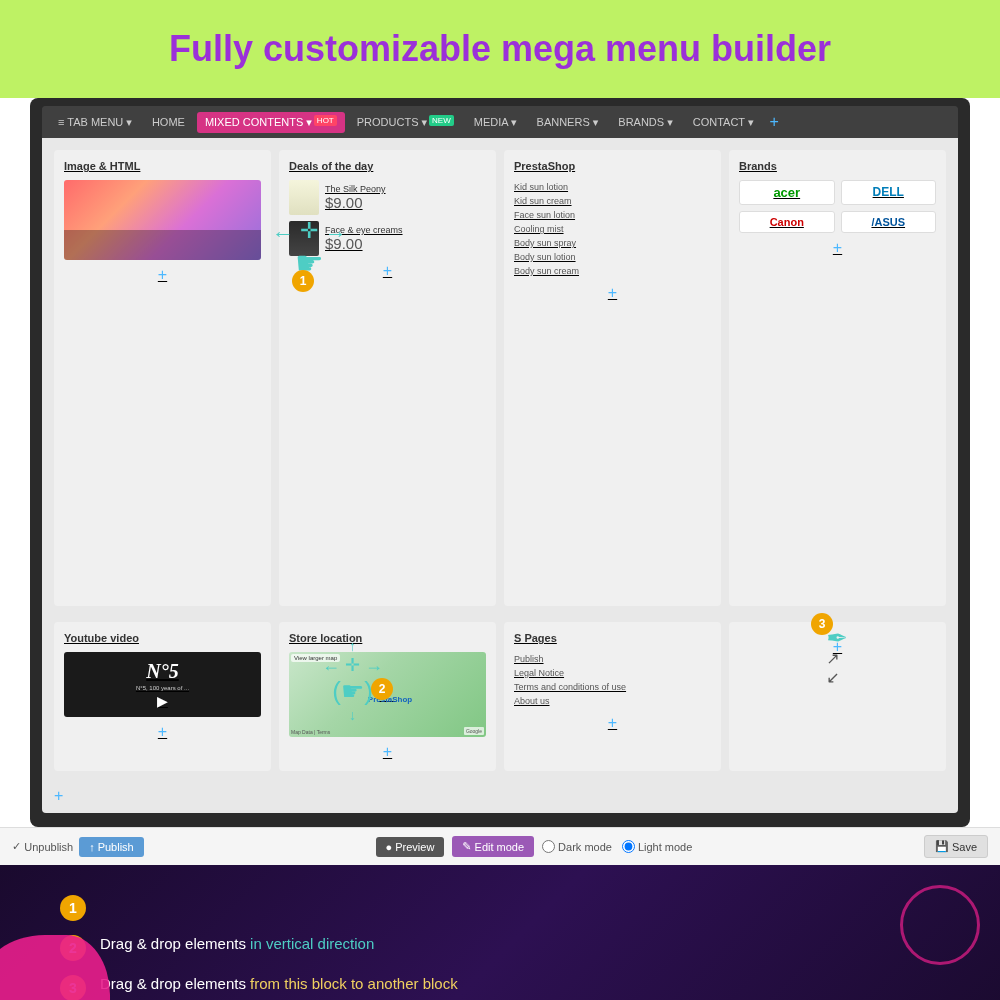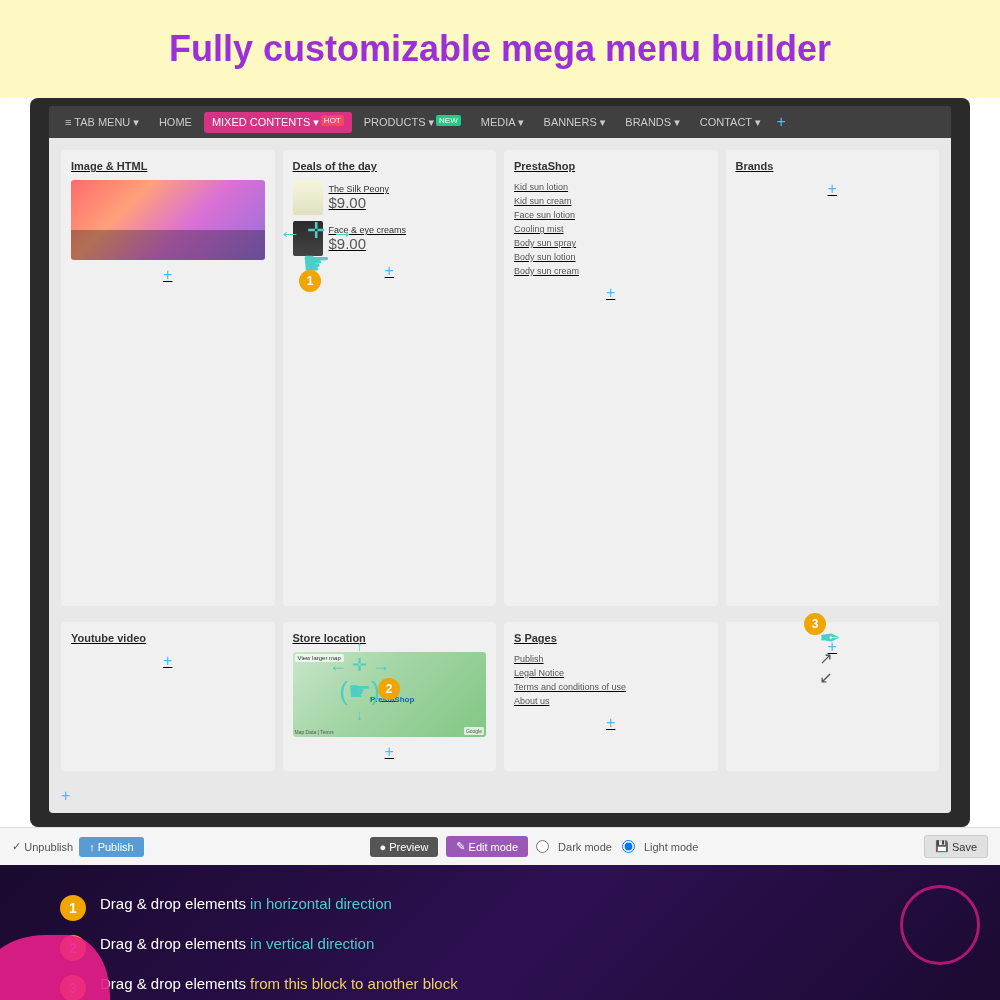--- a/index.html
+++ b/index.html
@@ -6,41 +6,41 @@
     body {
       font-family: Arial, sans-serif;
       width: 1000px;
       height: 1000px;
       overflow: hidden;
       background: #fff;
     }
 
     
     .header-section {
-      background: #fef9c3;
+      background: #bef264;
       text-align: center;
       padding: 28px 32px 20px;
     }
     .main-title {
       font-size: 36px;
       font-weight: bold;
       color: #9b30d9;
       margin-bottom: 8px;
     }
     .sub-title {
       font-size: 16px;
       color: #555;
     }
 
     
     .monitor-wrapper {
       background: #2a2a2a;
       margin: 0 30px;
       border-radius: 8px;
-      padding: 8px 19px 14px;
+      padding: 8px 12px 14px;
     }
     .monitor-screen {
       background: #3a3a3a;
       border-radius: 4px;
       overflow: hidden;
     }
 
     
     .nav-bar {
       background: #404040;
@@ -307,21 +307,21 @@
     .radio-group {
       display: flex;
       align-items: center;
       gap: 10px;
       font-size: 11px;
       color: #555;
     }
     .radio-item {
       display: flex;
       align-items: center;
-      gap: 9px;
+      gap: 3px;
       cursor: pointer;
     }
 
     
     .features-section {
       background: linear-gradient(135deg, #1a0a2e 0%, #2d1052 50%, #1a0a2e 100%);
       padding: 30px 60px;
       display: flex;
       gap: 20px;
       align-items: flex-start;
@@ -439,35 +439,50 @@
         <div class="cat-item">Face sun lotion</div>
         <div class="cat-item">Cooling mist</div>
         <div class="cat-item">Body sun spray</div>
         <div class="cat-item">Body sun lotion</div>
         <div class="cat-item">Body sun cream</div>
         <div class="add-btn">+</div>
       </div>
 
       <div class="mega-col">
         <div class="col-title">Brands</div>
+        <div class="brands-grid">
+          <div class="brand-logo"><span class="brand-acer">acer</span></div>
+          <div class="brand-logo"><span class="brand-dell">DELL</span></div>
+          <div class="brand-logo"><span class="brand-canon">Canon</span></div>
+          <div class="brand-logo"><span class="brand-asus">/ASUS</span></div>
+        </div>
         <div class="add-btn">+</div>
       </div>
 
       <div style="position:absolute; left:230px; top:80px; z-index:10; pointer-events:none;">
         <div style="color:#4ecdc4; font-size:22px; text-align:center;">← ✛ →</div>
         <div style="color:#4ecdc4; font-size:32px; text-align:center;">☛</div>
         <div style="position:absolute; bottom:-10px; left:20px; background:#f0a500; color:#fff; width:22px; height:22px; border-radius:50%; display:flex; align-items:center; justify-content:center; font-size:12px; font-weight:bold;">1</div>
       </div>
 
     </div>
 
     <div class="mega-bottom" style="position:relative;">
 
       <div class="mega-col">
         <div class="col-title">Youtube video</div>
+        <div class="video-thumb">
+          <div class="video-thumb-inner">
+            <div style="background:#1a1a1a; width:100%; height:65px; display:flex; align-items:center; justify-content:center; flex-direction:column; gap:2px;">
+              <div style="color:#fff; font-size:20px; font-weight:bold; font-style:italic; font-family:serif;">N°5</div>
+              <div style="color:#ccc; font-size:6px;">N°5, 100 years of ...</div>
+              <div style="color:#fff; font-size:14px;">▶</div>
+            </div>
+          </div>
+        </div>
         <div class="add-btn">+</div>
       </div>
 
       <div class="mega-col">
         <div class="col-title">Store location</div>
         <div class="map-img">
           <div style="position:absolute; top:2px; left:2px; font-size:6px; color:#333; background:rgba(255,255,255,0.7); padding:1px 3px; border-radius:2px;">View larger map</div>
           <span class="map-pin">📍</span>
           <div style="position:absolute; bottom:2px; right:2px; font-size:5px; color:#555; background:rgba(255,255,255,0.7); padding:1px 2px; border-radius:1px;">Google</div>
           <div style="position:absolute; bottom:2px; left:2px; font-size:5px; color:#555;">Map Data | Terms</div>
@@ -551,23 +566,20 @@
     </button>
   </div>
 </div>
 
 <div class="features-section">
   <div class="blob-left"></div>
   <div class="blob-right"></div>
   <div class="features-list">
     <div class="feature-item">
       <div class="feature-badge">1</div>
-      <div class="feature-text">
-        Drag &amp; drop elements <span class="feature-highlight-teal">in horizontal direction</span>
-      </div>
     </div>
     <div class="feature-item">
       <div class="feature-badge">2</div>
       <div class="feature-text">
         Drag &amp; drop elements <span class="feature-highlight-teal">in vertical direction</span>
       </div>
     </div>
     <div class="feature-item">
       <div class="feature-badge">3</div>
       <div class="feature-text">

